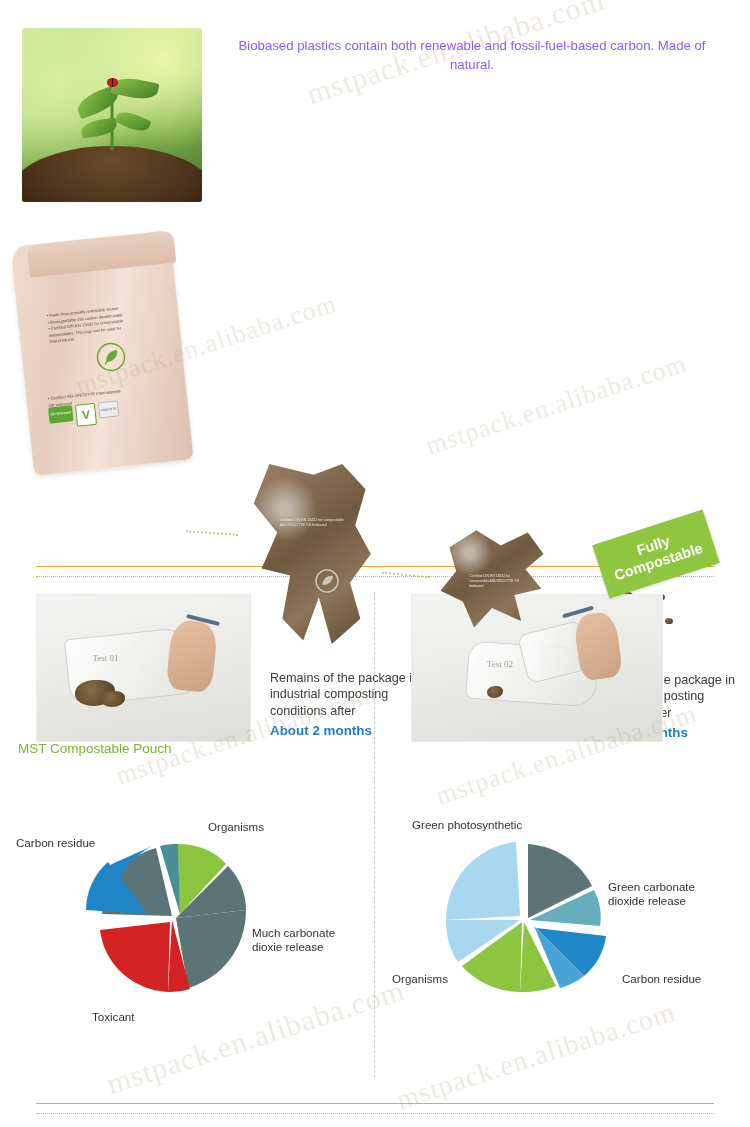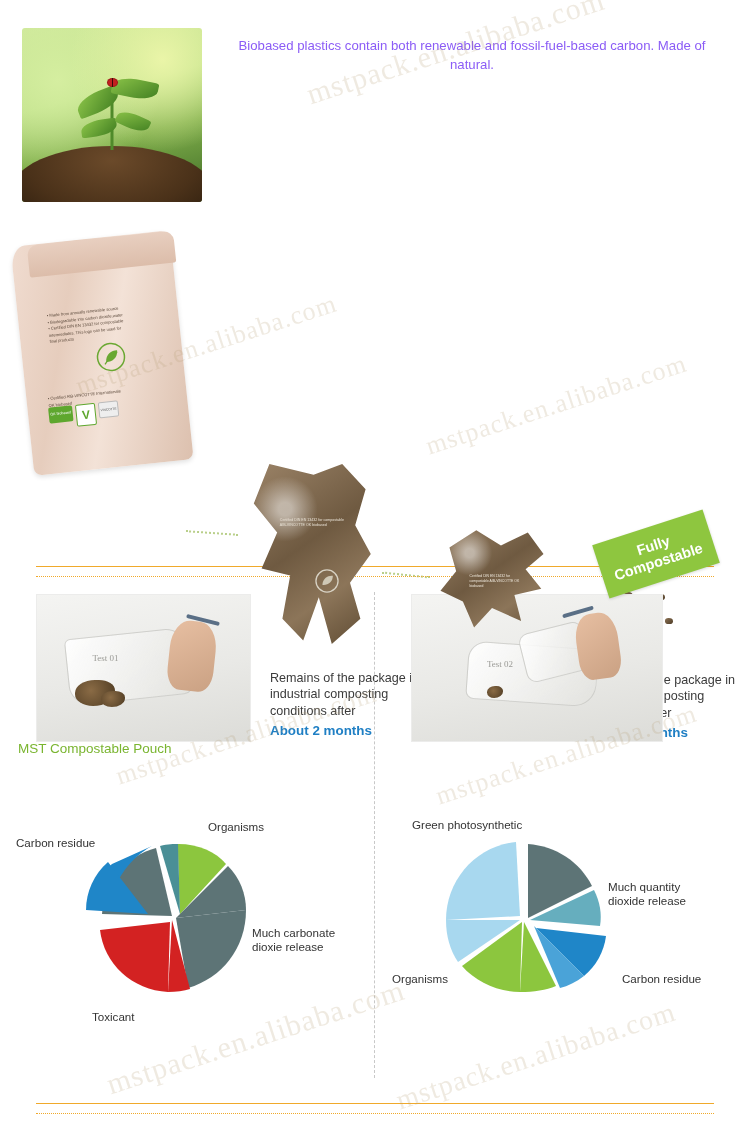--- a/index.html
+++ b/index.html
@@ -483,20 +483,20 @@
 
       <path d="M170 66 C176 78, 178 90, 176 102 L106 96 Z" fill="#66aebe"></path>
 
       <path d="M182 112 C180 128, 172 142, 160 152 L112 104 Z" fill="#1f86c8"></path>
       <path d="M160 152 C152 158, 144 162, 136 164 L110 102 Z" fill="#4aa3d8"></path>
 
       <path d="M38 142 C52 158, 74 168, 96 168 L98 98 Z" fill="#8cc63e"></path>
       <path d="M96 168 C110 168, 122 166, 132 162 L100 98 Z" fill="#8cc63e"></path>
     </svg>
     <div class="pie-label" style="left:-12px; top:-6px; width:150px;">Green photosynthetic</div>
-    <div class="pie-label" style="left:184px; top:56px; width:96px;">Much quantity dioxide release</div>
+    <div class="pie-label" style="left:184px; top:56px; width:96px;">Green carbonate dioxide release</div>
     <div class="pie-label" style="left:198px; top:148px; width:96px;">Carbon residue</div>
     <div class="pie-label" style="left:-32px; top:148px; width:90px;">Organisms</div>
   </div>
 </section>
 
 <div class="sep" style="top:1103px;"></div>
 <div class="sep-dots" style="top:1113px;"></div>
 
 </body></html>

